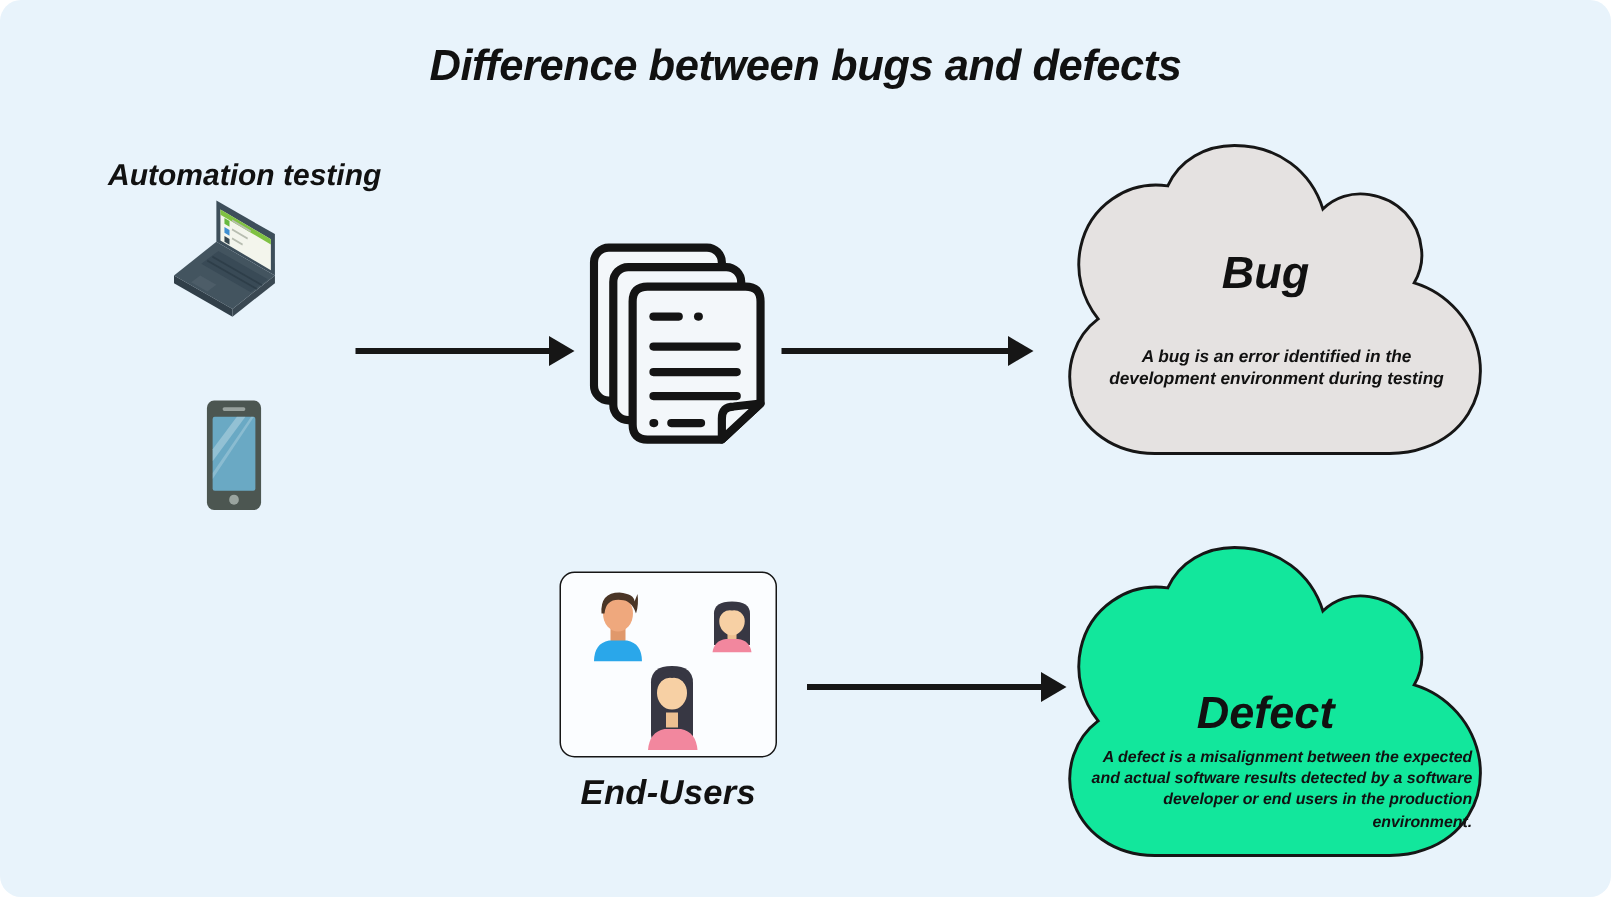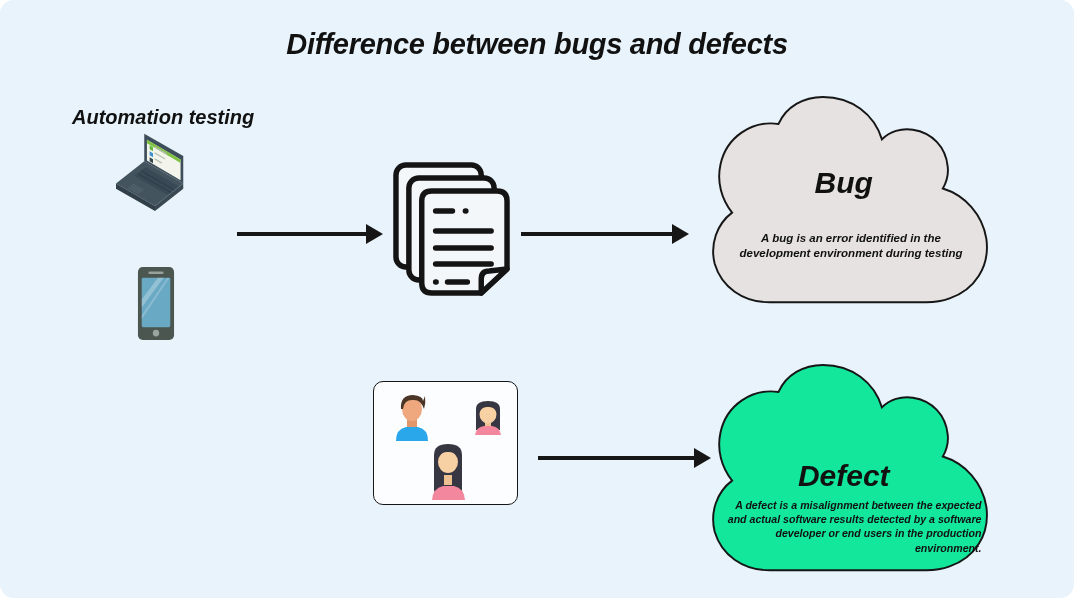--- a/index.html
+++ b/index.html
@@ -162,14 +162,15 @@
       <path d="M 2 36 Q 3 28 11 27 L 19 27 Q 27 28 28 36 Z" fill="#f2879e"></path>
     </svg>
     <svg class="avatar avatar-woman-lg" viewBox="0 0 38 58" preserveAspectRatio="none" aria-hidden="true">
       <path d="M 5 48 Q 5 52 10 52 L 28 52 Q 33 52 33 48 L 33 13 Q 33 2 19 2 Q 5 2 5 13 Z" fill="#373743"></path>
       <rect x="15" y="33" width="8" height="10" fill="#edc091"></rect>
       <ellipse cx="19" cy="20" rx="10" ry="11" fill="#f7d0a4"></ellipse>
       <path d="M 8 18 Q 8 5 19 5 Q 30 5 30 18 Q 26 9 19 10 Q 12 9 8 18 Z" fill="#373743"></path>
       <path d="M 3 58 Q 4 46 14 44 L 25 44 Q 35 46 36 58 Z" fill="#f2879e"></path>
     </svg>
   </div>
+  <div class="label endusers-label">End-Users</div>
 
 </div>
 
 </body></html>

